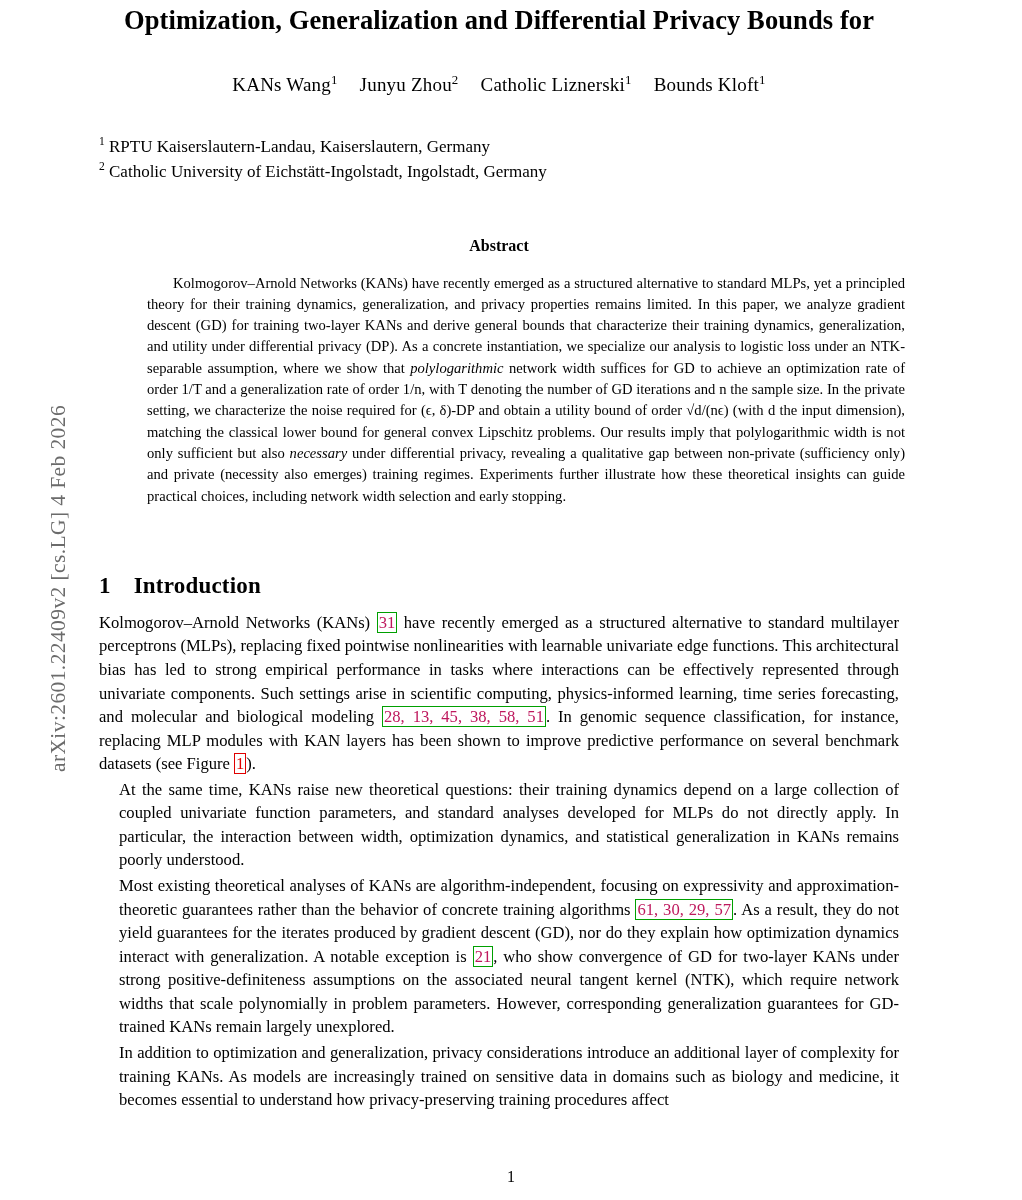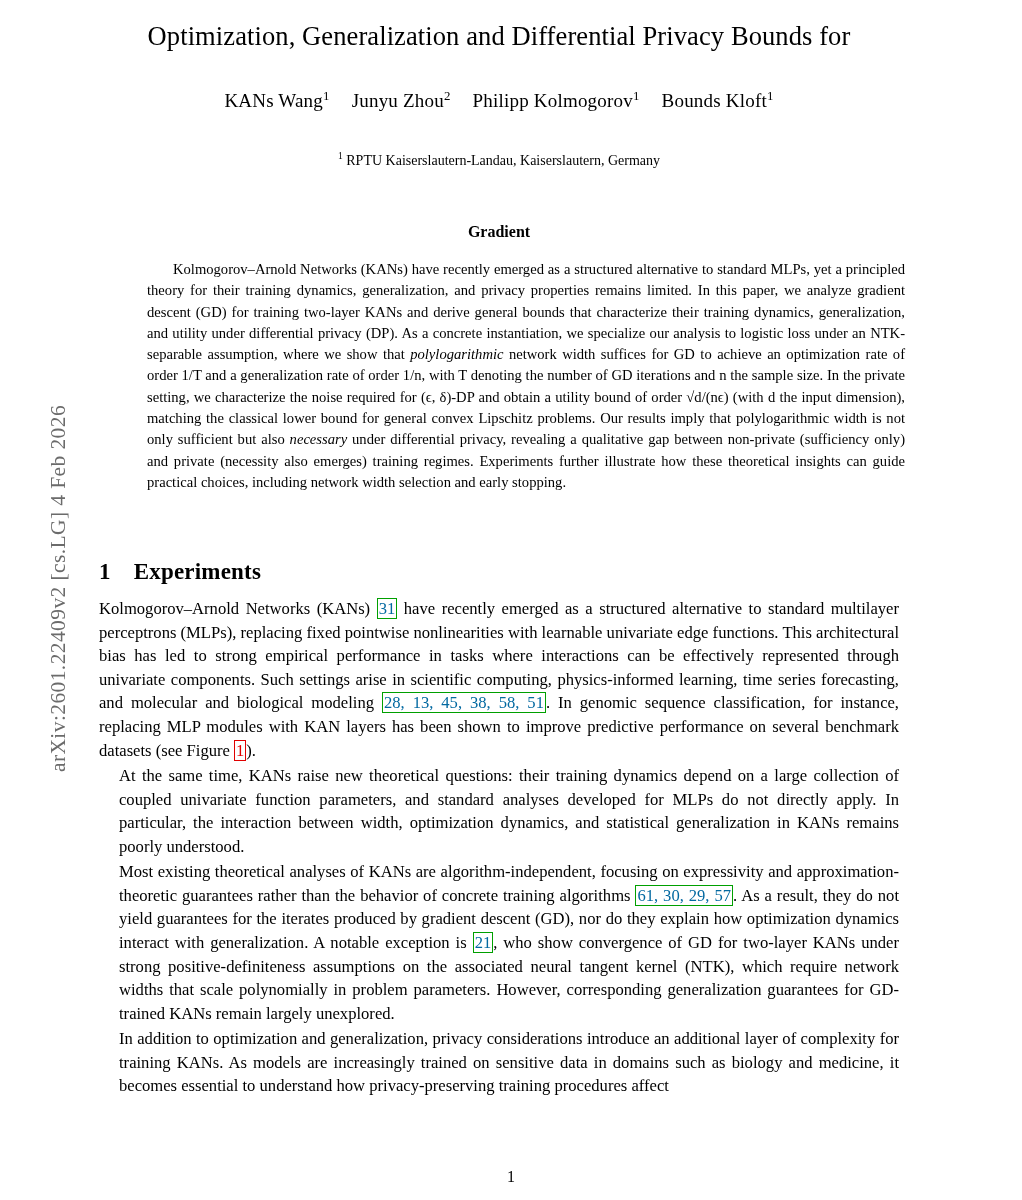--- a/index.html
+++ b/index.html
@@ -37,38 +37,38 @@
     white-space: nowrap;
   }
   .content {
     position: absolute;
     left: 99px;
     top: 0;
     width: 800px;
   }
   h1.title {
     font-size: 26.5px;
-    font-weight: normal;
+    font-weight: bold;
     text-align: center;
     line-height: 1.42;
     margin: 0;
-    padding-top: 18px;
+    padding-top: 2px;
     letter-spacing: 0.1px;
   }
   .authors {
     text-align: center;
     font-size: 19px;
     margin-top: 32px;
     letter-spacing: 0.2px;
   }
   .authors .gap { display: inline-block; width: 22px; }
   sup { font-size: 0.68em; vertical-align: super; }
   .affils {
-    text-align: center;
-    font-size: 14px;
+    text-align: left;
+    font-size: 17px;
     margin-top: 38px;
     line-height: 1.45;
   }
   .abstract-head {
     text-align: center;
     font-size: 16px;
     font-weight: bold;
     margin-top: 52px;
   }
   .abstract-body {
@@ -89,21 +89,21 @@
   }
   h2.section .num { margin-right: 23px; }
   p.body {
     font-size: 16.6px;
     line-height: 1.42;
     text-align: justify;
     margin: 12px 0 0 0;
   }
   p.body.tight { margin-top: 2px; margin-left: 20px; }
   .cite {
-    color: #0369a1;
+    color: #be185d;
     text-decoration: none;
     border: 1px solid #00a000;
     padding: 0 1px;
   }
   .ref-red {
     color: #e00000;
     border: 1px solid #e00000;
     padding: 0 1px;
   }
   em { font-style: italic; }
@@ -123,35 +123,36 @@
 
   <div class="arxiv-stamp">arXiv:2601.22409v2  [cs.LG]  4 Feb 2026</div>
 
   <div class="content">
 
     <h1 class="title">
       <span>Optimization, Generalization and Differential Privacy Bounds for</span><br>
     </h1>
 
     <div class="authors">
-      <span><span>KANs Wang</span><sup>1</sup></span><span class="gap"></span><span><span>Junyu Zhou</span><sup>2</sup></span><span class="gap"></span><span><span>Philipp Kolmogorov</span><sup>1</sup></span><span class="gap"></span><span><span>Bounds Kloft</span><sup>1</sup></span>
+      <span><span>KANs Wang</span><sup>1</sup></span><span class="gap"></span><span><span>Junyu Zhou</span><sup>2</sup></span><span class="gap"></span><span><span>Catholic Liznerski</span><sup>1</sup></span><span class="gap"></span><span><span>Bounds Kloft</span><sup>1</sup></span>
     </div>
 
     <div class="affils">
       <div><sup>1</sup><span> RPTU Kaiserslautern-Landau, Kaiserslautern, Germany</span></div>
+      <div><sup>2</sup><span> Catholic University of Eichstätt-Ingolstadt, Ingolstadt, Germany</span></div>
     </div>
 
-    <div class="abstract-head">Gradient</div>
+    <div class="abstract-head">Abstract</div>
 
     <div class="abstract-body">
       <span>Kolmogorov–Arnold Networks (KANs) have recently emerged as a structured alternative to standard MLPs, yet a principled theory for their training dynamics, generalization, and privacy properties remains limited. In this paper, we analyze gradient descent (GD) for training two-layer KANs and derive general bounds that characterize their training dynamics, generalization, and utility under differential privacy (DP). As a concrete instantiation, we specialize our analysis to logistic loss under an NTK-separable assumption, where we show that </span><em>polylogarithmic</em><span> network width suffices for GD to achieve an optimization rate of order 1/T and a generalization rate of order 1/n, with T denoting the number of GD iterations and n the sample size. In the private setting, we characterize the noise required for (ϵ, δ)-DP and obtain a utility bound of order √d/(nϵ) (with d the input dimension), matching the classical lower bound for general convex Lipschitz problems. Our results imply that polylogarithmic width is not only sufficient but also </span><em>necessary</em><span> under differential privacy, revealing a qualitative gap between non-private (sufficiency only) and private (necessity also emerges) training regimes. Experiments further illustrate how these theoretical insights can guide practical choices, including network width selection and early stopping.</span>
     </div>
 
     <h2 class="section">
-      <span class="num">1</span><span>Experiments</span>
+      <span class="num">1</span><span>Introduction</span>
     </h2>
 
     <p class="body">
       <span>Kolmogorov–Arnold Networks (KANs) </span><a class="cite" href="#">31</a><span> have recently emerged as a structured alternative to standard multilayer perceptrons (MLPs), replacing fixed pointwise nonlinearities with learnable univariate edge functions. This architectural bias has led to strong empirical performance in tasks where interactions can be effectively represented through univariate components. Such settings arise in scientific computing, physics-informed learning, time series forecasting, and molecular and biological modeling </span><a class="cite" href="#">28, 13, 45, 38, 58, 51</a><span>. In genomic sequence classification, for instance, replacing MLP modules with KAN layers has been shown to improve predictive performance on several benchmark datasets (see Figure </span><a class="cite ref-red" href="#">1</a><span>).</span>
     </p>
 
     <p class="body tight">At the same time, KANs raise new theoretical questions: their training dynamics depend on a large collection of coupled univariate function parameters, and standard analyses developed for MLPs do not directly apply. In particular, the interaction between width, optimization dynamics, and statistical generalization in KANs remains poorly understood.</p>
 
     <p class="body tight">
       <span>Most existing theoretical analyses of KANs are algorithm-independent, focusing on expressivity and approximation-theoretic guarantees rather than the behavior of concrete training algorithms </span><a class="cite" href="#">61, 30, 29, 57</a><span>. As a result, they do not yield guarantees for the iterates produced by gradient descent (GD), nor do they explain how optimization dynamics interact with generalization. A notable exception is </span><a class="cite" href="#">21</a><span>, who show convergence of GD for two-layer KANs under strong positive-definiteness assumptions on the associated neural tangent kernel (NTK), which require network widths that scale polynomially in problem parameters. However, corresponding generalization guarantees for GD-trained KANs remain largely unexplored.</span>

